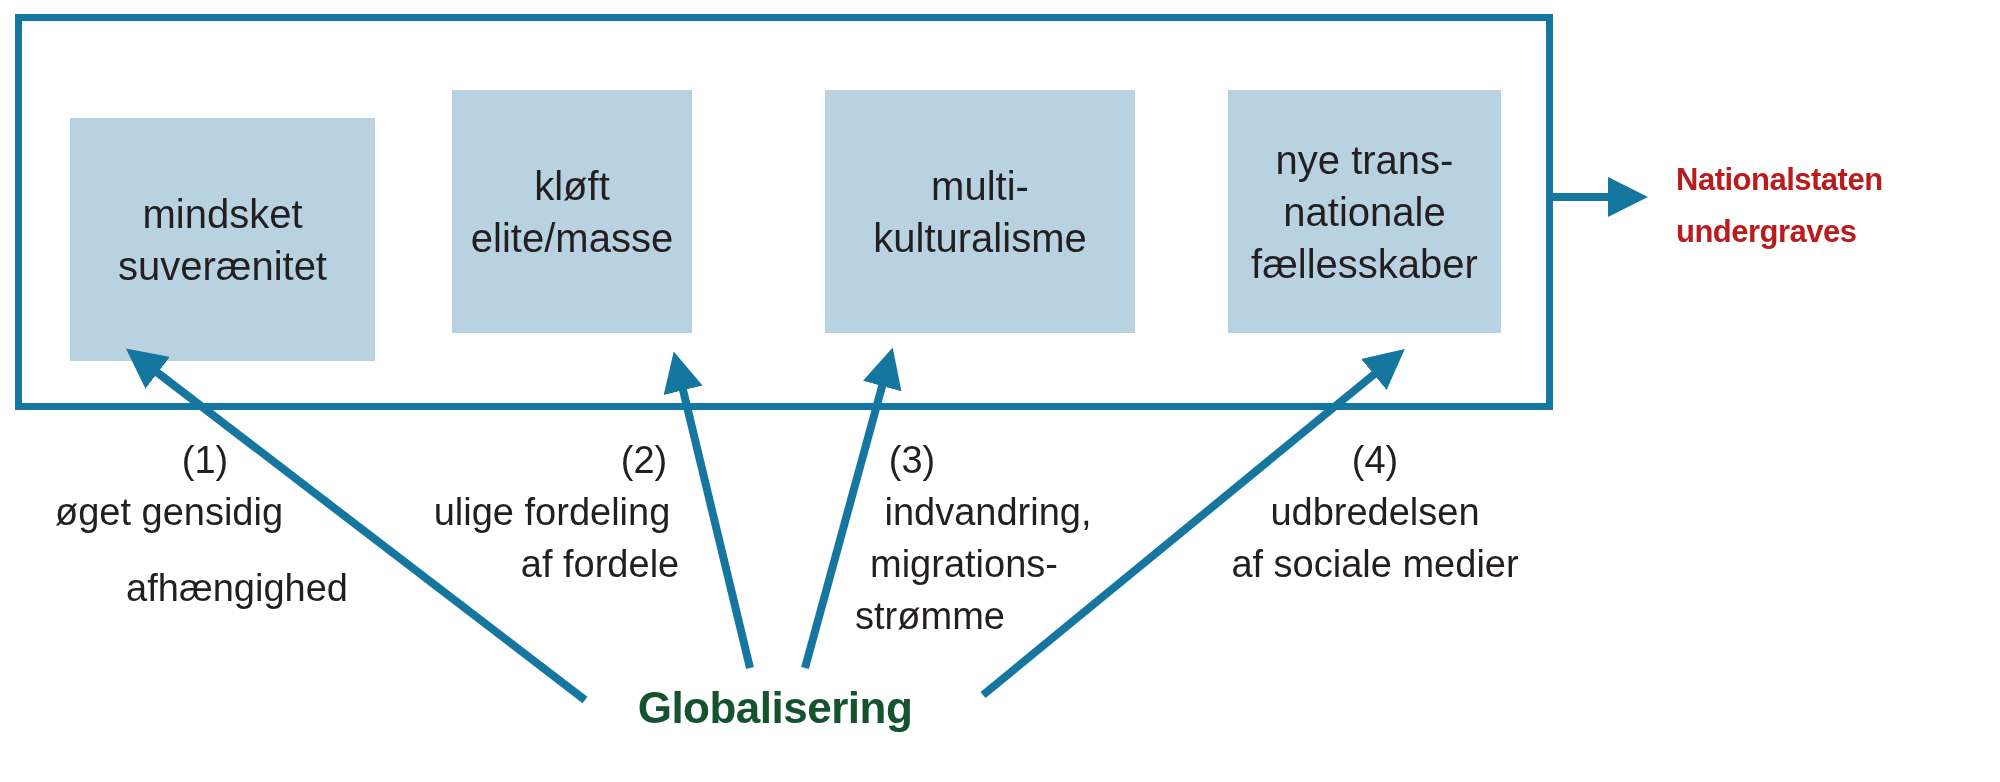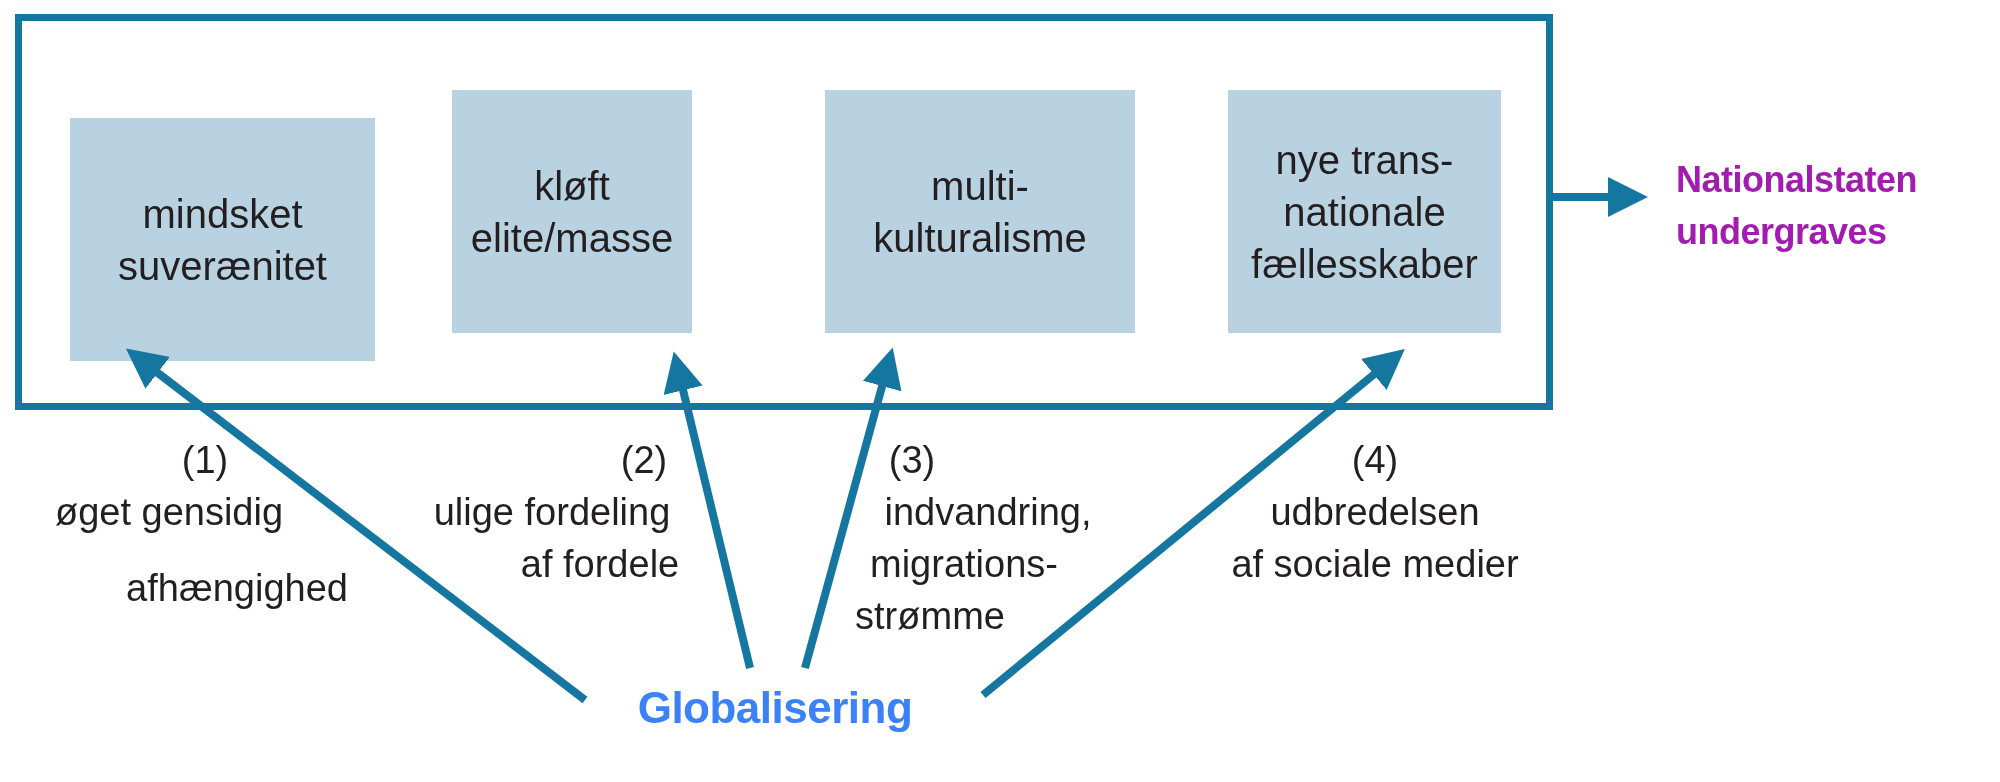--- a/index.html
+++ b/index.html
@@ -74,33 +74,33 @@
 
   
   .source-label {
     position: absolute;
     left: 775px;
     top: 683px;
     transform: translateX(-50%);
     font-size: 44px;
     font-weight: bold;
     letter-spacing: -0.5px;
-    color: #3b82f6;
+    color: #14532d;
     white-space: nowrap;
   }
   
   .outcome-label {
     position: absolute;
     left: 1676px;
     top: 154px;
-    font-size: 36px;
+    font-size: 31px;
     font-weight: bold;
     letter-spacing: -0.5px;
     line-height: 52px;
-    color: #a21caf;
+    color: #b91c1c;
     white-space: nowrap;
   }
   .outcome-label .line { display: block; }
 
   .arrow-layer {
     position: absolute;
     left: 0;
     top: 0;
     width: 2000px;
     height: 782px;

